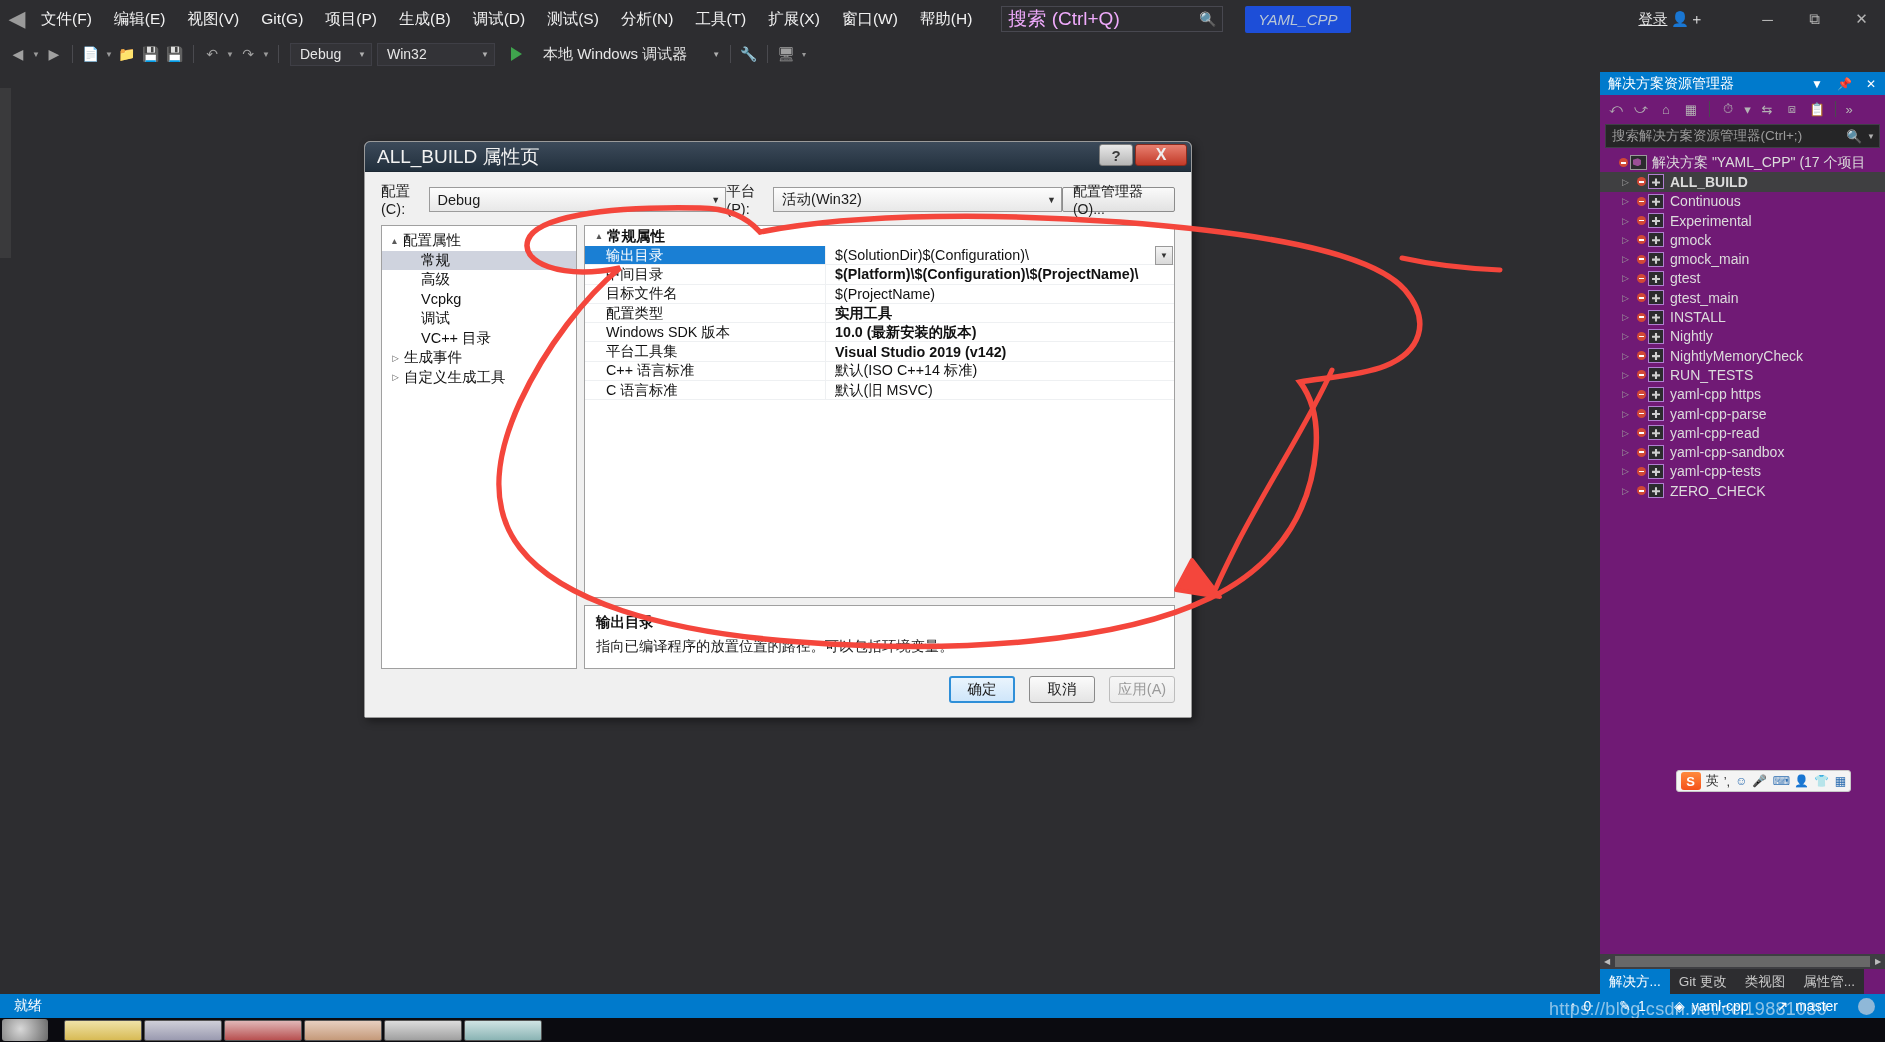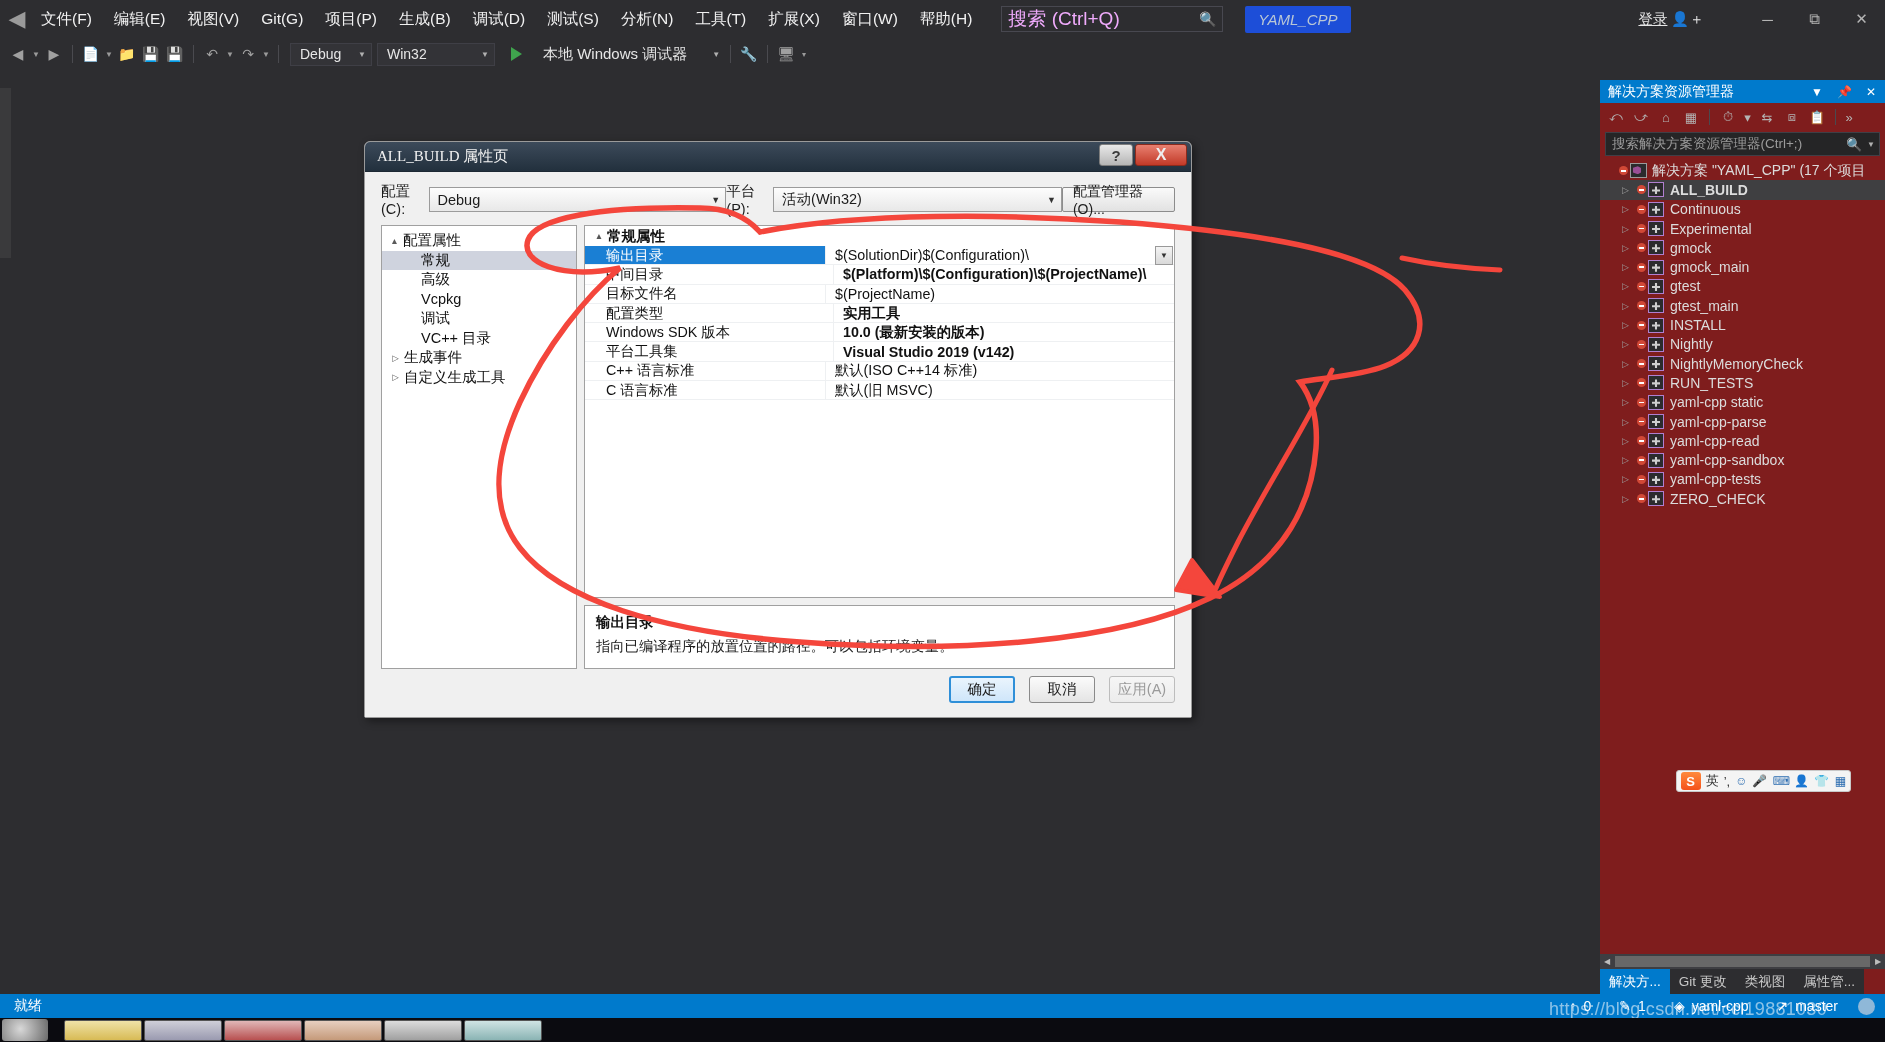--- a/index.html
+++ b/index.html
@@ -90,22 +90,22 @@
   }
 
   
   .left-strip {
     position: absolute; left: 0; top: 88px; width: 11px; height: 170px;
     background: #3a3a3c;
   }
 
   
   .se-panel {
-    position: absolute; right: 0; top: 80px; width: 285px; bottom: 48px;
-    background: #7f1d1d;
+    position: absolute; right: 0; top: 72px; width: 285px; bottom: 48px;
+    background: #701a75;
   }
   .se-title {
     height: 23px; background: #007acc; display: flex; align-items: center;
     padding: 0 5px 0 8px; color: #fff; font-size: 14px; gap: 6px;
   }
   .se-title .t { flex: 1; white-space: nowrap; }
   .se-title .ti { font-size: 12px; padding: 0 4px; color: #fff; }
   .se-toolbar {
     height: 28px; display: flex; align-items: center; padding: 0 5px; gap: 3px;
   }
@@ -236,21 +236,21 @@
     background: #f0f0f0; border: 1px solid #9a9a9a;
     box-shadow: 3px 3px 9px rgba(0,0,0,.45);
     border-radius: 6px 6px 2px 2px;
   }
   .dlg-titlebar {
     height: 30px; background: linear-gradient(#3c4a5a,#22303d);
     border-radius: 5px 5px 0 0; display: flex; align-items: center;
     padding-left: 12px; position: relative;
     border-bottom: 1px solid #1d2833;
   }
-  .dlg-title { color: #f2f2f2; font-size: 15px; font-family: Liberation Serif, serif; }
+  .dlg-title { color: #f2f2f2; font-size: 19px; }
   .dlg-btns { position: absolute; right: 4px; top: 2px; display: flex; gap: 2px; }
   .dlg-help {
     width: 34px; height: 22px; border-radius: 3px;
     background: linear-gradient(#e9e9e9,#b5b5b5);
     border: 1px solid #7d7d7d; color: #3b3b3b; font-size: 15px;
     font-weight: bold; display: flex; align-items: center; justify-content: center;
   }
   .dlg-close {
     width: 52px; height: 22px; border-radius: 3px;
     background: linear-gradient(#e98070,#c13a28);
@@ -307,21 +307,21 @@
   }
   .g-row.sel .k { background: #1a7fd4; color: #fff; }
   .g-row .k {
     width: 240px; padding-left: 21px; display: flex; align-items: center;
     white-space: nowrap; overflow: hidden;
   }
   .g-row .v {
     flex: 1; padding-left: 9px; display: flex; align-items: center;
     border-left: 1px solid #eef0f2; white-space: nowrap; overflow: hidden;
   }
-  .g-row .v.b { font-weight: bold; margin-left: 8px; }
+  .g-row .v.b { font-weight: bold; }
   .grid-dd {
     position: absolute; right: 1px; top: 20px; width: 18px; height: 19px;
     background: linear-gradient(#f4f4f4,#d9d9d9); border: 1px solid #999;
     display: flex; align-items: center; justify-content: center;
     font-size: 8px; color: #333;
   }
 
   .desc-pane {
     height: 64px; background: #fff; border: 1px solid #a0a0a0;
     padding: 7px 11px;
@@ -521,21 +521,21 @@
       <div class="se-row" style="padding-left:22px">
         <span class="exp">▷</span>
         <span class="badge"></span>
         <span class="pico"></span>
         <span>RUN_TESTS</span>
       </div>
       <div class="se-row" style="padding-left:22px">
         <span class="exp">▷</span>
         <span class="badge"></span>
         <span class="pico"></span>
-        <span>yaml-cpp static</span>
+        <span>yaml-cpp https</span>
       </div>
       <div class="se-row" style="padding-left:22px">
         <span class="exp">▷</span>
         <span class="badge"></span>
         <span class="pico"></span>
         <span>yaml-cpp-parse</span>
       </div>
       <div class="se-row" style="padding-left:22px">
         <span class="exp">▷</span>
         <span class="badge"></span>

